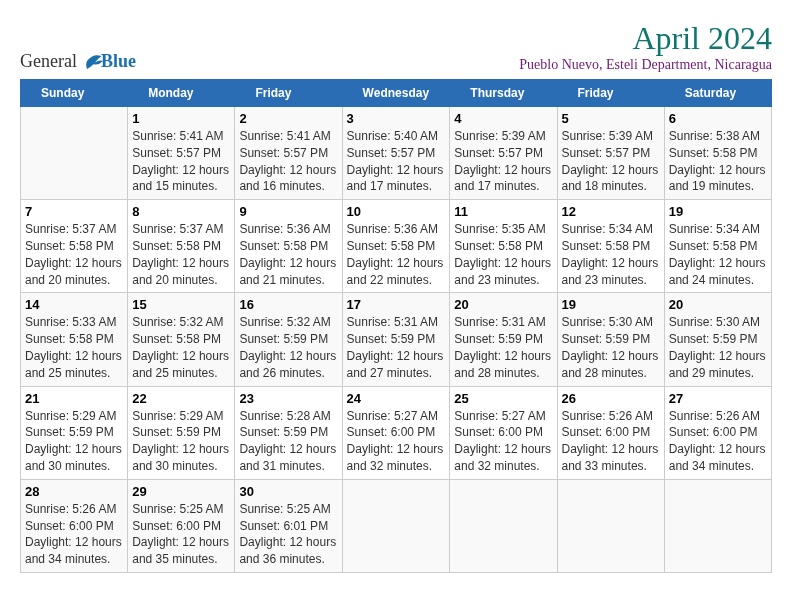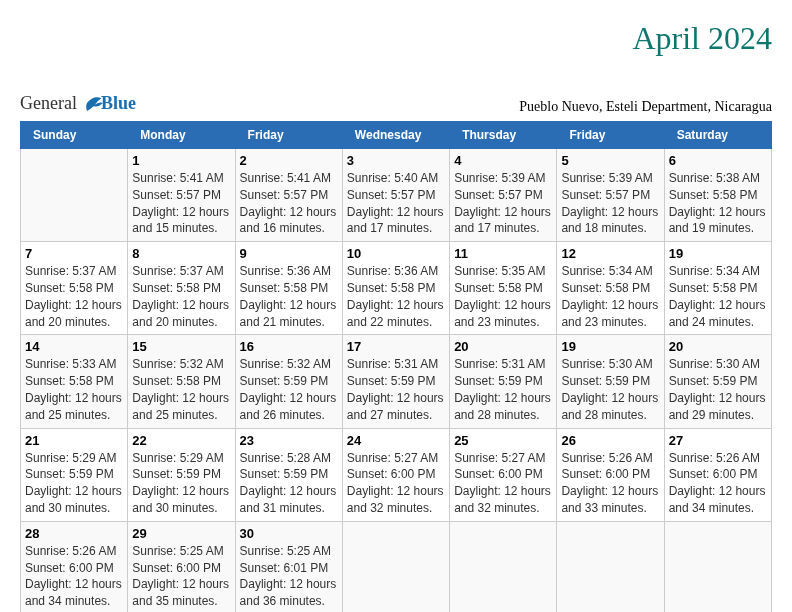--- a/index.html
+++ b/index.html
@@ -39,32 +39,31 @@
     .title-area {
       text-align: right;
     }
     .month-title {
       font-size: 32px;
       color: #0f766e;
       font-weight: normal;
     }
     .subtitle {
       font-size: 14px;
-      color: #000000;
-      margin-top: 42px;
+      color: #701a75;
     }
     table {
       width: 100%;
       border-collapse: collapse;
       font-size: 11px;
     }
     thead tr th {
       background-color: #2a6db5;
       color: white;
-      padding: 6px 12px;
+      padding: 6px 20px;
       text-align: left;
       font-size: 12px;
       font-weight: bold;
       border: 1px solid #2a6db5;
     }
     tbody tr td {
       border: 1px solid #ccc;
       vertical-align: top;
       padding: 4px;
       width: 107px;

